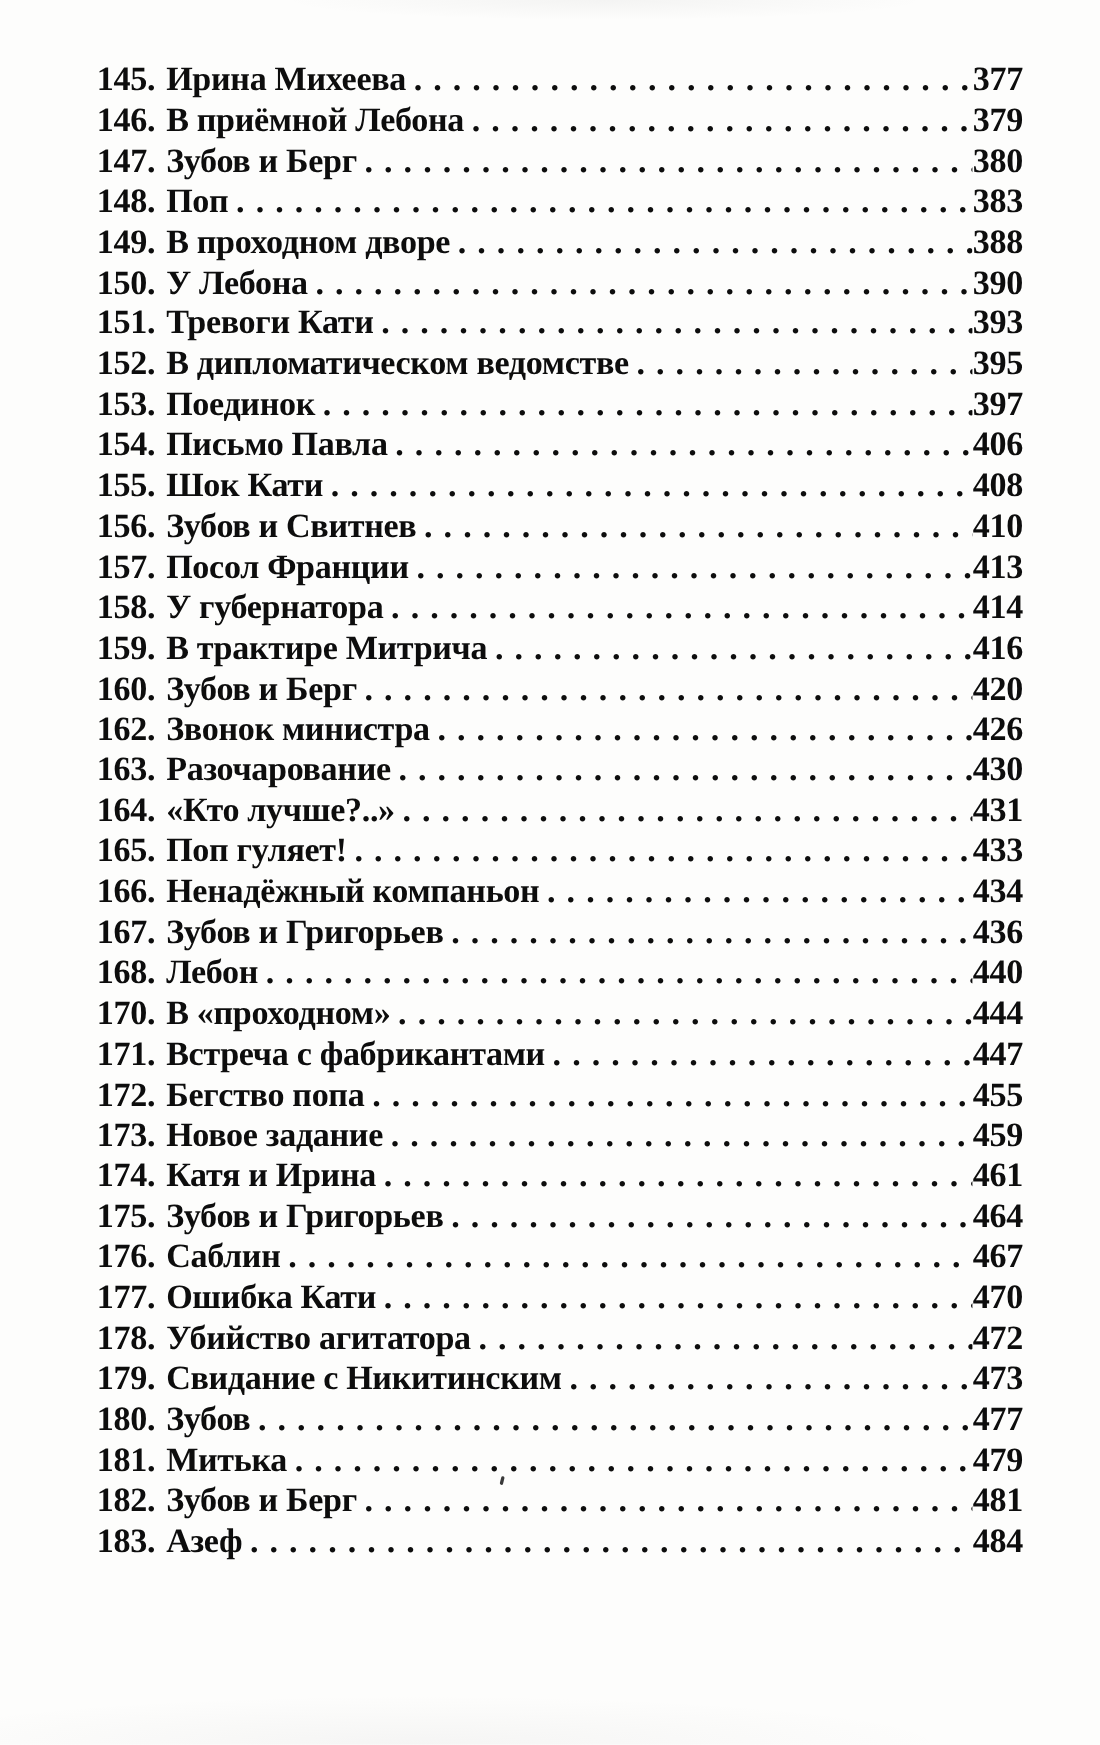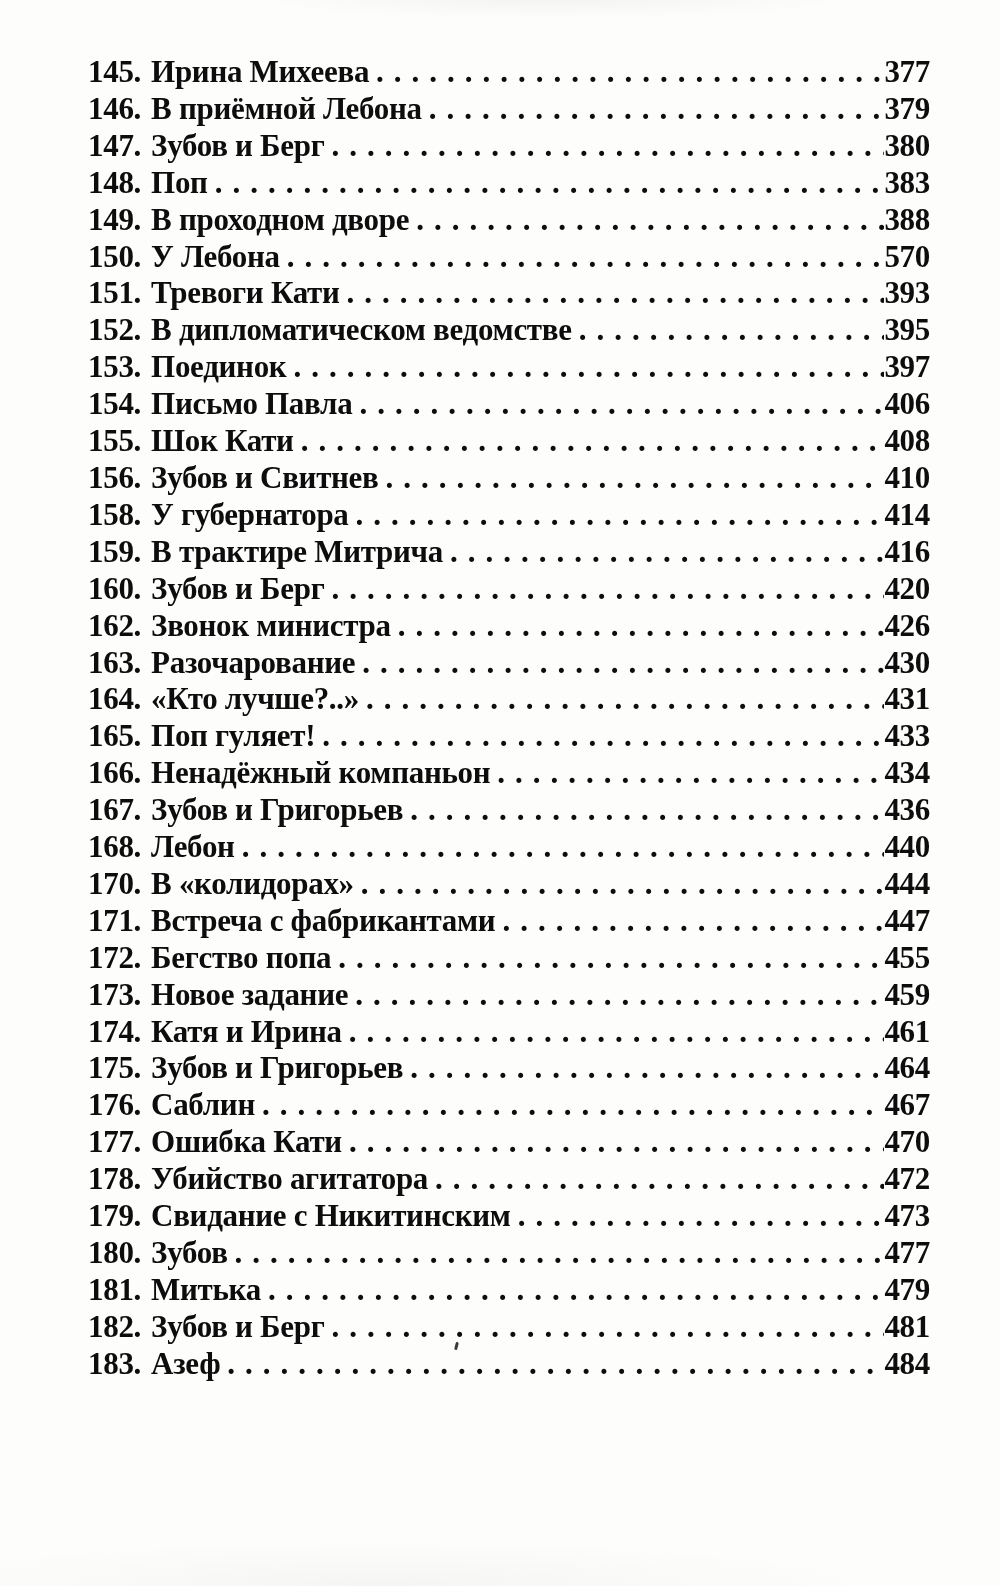--- a/index.html
+++ b/index.html
@@ -112,21 +112,21 @@
     <span class="num">149.</span>
     <span class="title">В проходном дворе</span>
     <span class="dots"></span>
     <span class="pagenum">388</span>
   </li>
 
   <li class="toc-row">
     <span class="num">150.</span>
     <span class="title">У Лебона</span>
     <span class="dots"></span>
-    <span class="pagenum">570</span>
+    <span class="pagenum">390</span>
   </li>
 
   <li class="toc-row">
     <span class="num">151.</span>
     <span class="title">Тревоги Кати</span>
     <span class="dots"></span>
     <span class="pagenum">393</span>
   </li>
 
   <li class="toc-row">
@@ -157,20 +157,26 @@
     <span class="pagenum">408</span>
   </li>
 
   <li class="toc-row">
     <span class="num">156.</span>
     <span class="title">Зубов и Свитнев</span>
     <span class="dots"></span>
     <span class="pagenum">410</span>
   </li>
 
+  <li class="toc-row">
+    <span class="num">157.</span>
+    <span class="title">Посол Франции</span>
+    <span class="dots"></span>
+    <span class="pagenum">413</span>
+  </li>
 
   <li class="toc-row">
     <span class="num">158.</span>
     <span class="title">У губернатора</span>
     <span class="dots"></span>
     <span class="pagenum">414</span>
   </li>
 
   <li class="toc-row">
     <span class="num">159.</span>
@@ -232,21 +238,21 @@
   <li class="toc-row">
     <span class="num">168.</span>
     <span class="title">Лебон</span>
     <span class="dots"></span>
     <span class="pagenum">440</span>
   </li>
 
 
   <li class="toc-row">
     <span class="num">170.</span>
-    <span class="title">В «колидорах»</span>
+    <span class="title">В «проходном»</span>
     <span class="dots"></span>
     <span class="pagenum">444</span>
   </li>
 
   <li class="toc-row">
     <span class="num">171.</span>
     <span class="title">Встреча с фабрикантами</span>
     <span class="dots"></span>
     <span class="pagenum">447</span>
   </li>

